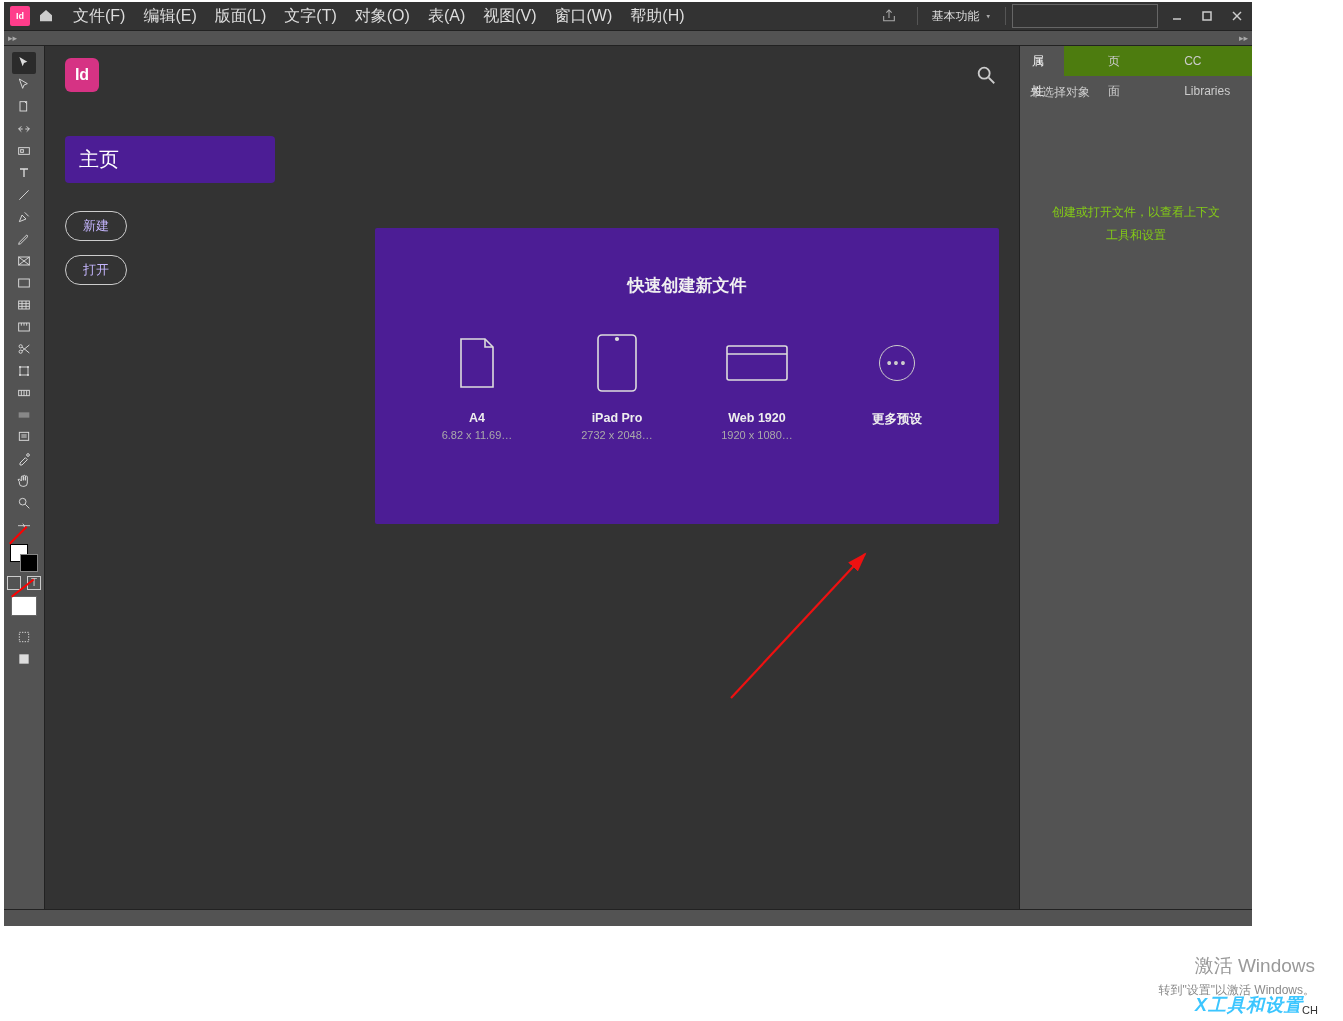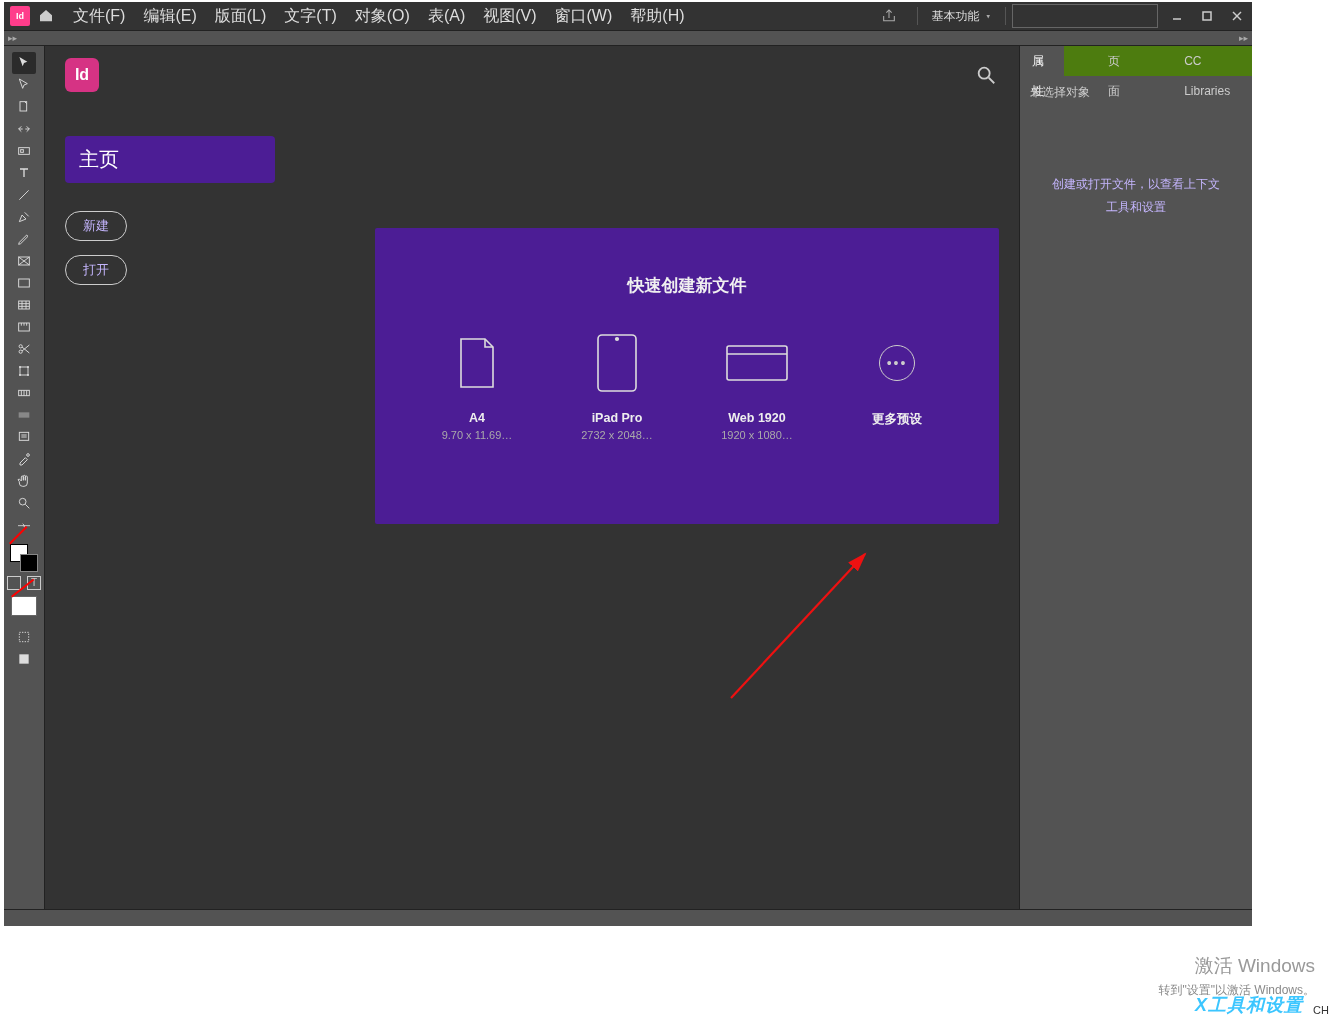--- a/index.html
+++ b/index.html
@@ -43,35 +43,35 @@
   .preset .thumb{height:64px;margin-bottom:16px;display:flex;align-items:center;justify-content:center;}
   .preset .pname{font-size:12.5px;font-weight:bold;}
   .preset .psize{font-size:11px;color:#aaa;margin-top:4px;white-space:nowrap;overflow:hidden;text-overflow:ellipsis;}
   .more-circ{width:34px;height:34px;border:1.6px solid #ccc;border-radius:50%;display:flex;align-items:center;justify-content:center;color:#ccc;font-size:14px;letter-spacing:2px;}
   .arrow{position:absolute;left:350px;top:306px;width:170px;height:170px;pointer-events:none;}
   
   .rp-tabs{display:flex;height:30px;background:#4d7c0f;gap:32px;}
   .rp-tab{padding:0 12px;line-height:30px;color:#ccc;font-size:12px;cursor:pointer;}
   .rp-tab.active{background:#535353;color:#fff;}
   .rp-body{flex:1;padding:8px 10px;color:#ccc;font-size:12px;}
-  .rp-msg{text-align:center;margin-top:72px;color:#c4b5fd;font-size:12px;line-height:1.9;}
+  .rp-msg{text-align:center;margin-top:100px;color:#84cc16;font-size:12px;line-height:1.9;}
   
   .swatch-wrap{width:28px;height:28px;position:relative;margin-top:4px;}
   .swatch-fill{position:absolute;left:0;top:0;width:18px;height:18px;background:#fff;border:1px solid #000;box-sizing:border-box;}
   .swatch-fill::after{content:"";position:absolute;left:-2px;top:-2px;width:24px;height:24px;border-top:2px solid red;transform:rotate(-45deg);transform-origin:left top;}
   .swatch-stroke{position:absolute;right:0;bottom:0;width:18px;height:18px;background:#000;border:1px solid #888;box-sizing:border-box;}
   .fmt-row{display:flex;gap:6px;margin-top:4px;}
   .fmt{width:12px;height:12px;border:1px solid #ccc;cursor:pointer;}
   .fmt.t{font-size:10px;line-height:12px;text-align:center;color:#ccc;}
   .swatch2{width:24px;height:18px;background:#fff;border:1px solid #666;margin-top:6px;position:relative;}
   .swatch2::after{content:"";position:absolute;left:-1px;top:-1px;width:28px;height:22px;border-top:2px solid red;transform:rotate(-38deg);transform-origin:left top;}
   
   .activate{position:absolute;right:28px;bottom:42px;color:#999;font-size:19px;}
   .activate-sub{position:absolute;right:28px;bottom:22px;color:#888;font-size:12px;}
-  .ime{position:absolute;right:11px;bottom:4px;background:#fff;color:#333;font-size:11px;padding:1px 3px;}
+  .ime{position:absolute;right:22px;bottom:4px;background:#fff;color:#333;font-size:11px;padding:1px 3px;}
   .watermark{position:absolute;right:40px;bottom:4px;color:#3cc6ff;font-size:18px;font-style:italic;font-weight:bold;letter-spacing:1px;}
   .statusbar{height:16px;background:#535353;border-top:1px solid #222;}
 </style>
 </head>
 <body>
 
 <div class="app">
 
   <div class="menubar">
     <div class="id-logo">Id</div>
@@ -309,21 +309,21 @@
         <div class="qp-title">快速创建新文件</div>
         <div class="presets">
           <div class="preset">
             <div class="thumb">
               <svg width="40" height="52" viewBox="0 0 40 52" stroke="#ddd" fill="none" stroke-width="1.6">
                   <path d="M4 2h24l8 8v40H4z"></path>
                   <path d="M28 2v8h8"></path>
                 </svg>
             </div>
             <div class="pname">A4</div>
-            <div class="psize">9.70 x 11.69…</div>
+            <div class="psize">6.82 x 11.69…</div>
           </div>
           <div class="preset">
             <div class="thumb">
               <svg width="44" height="60" viewBox="0 0 44 60" stroke="#ddd" fill="none" stroke-width="1.6">
                   <rect x="3" y="2" width="38" height="56" rx="4"></rect>
                   <circle cx="22" cy="6" r="1.3" fill="#ddd"></circle>
                 </svg>
             </div>
             <div class="pname">iPad Pro</div>
             <div class="psize">2732 x 2048…</div>

